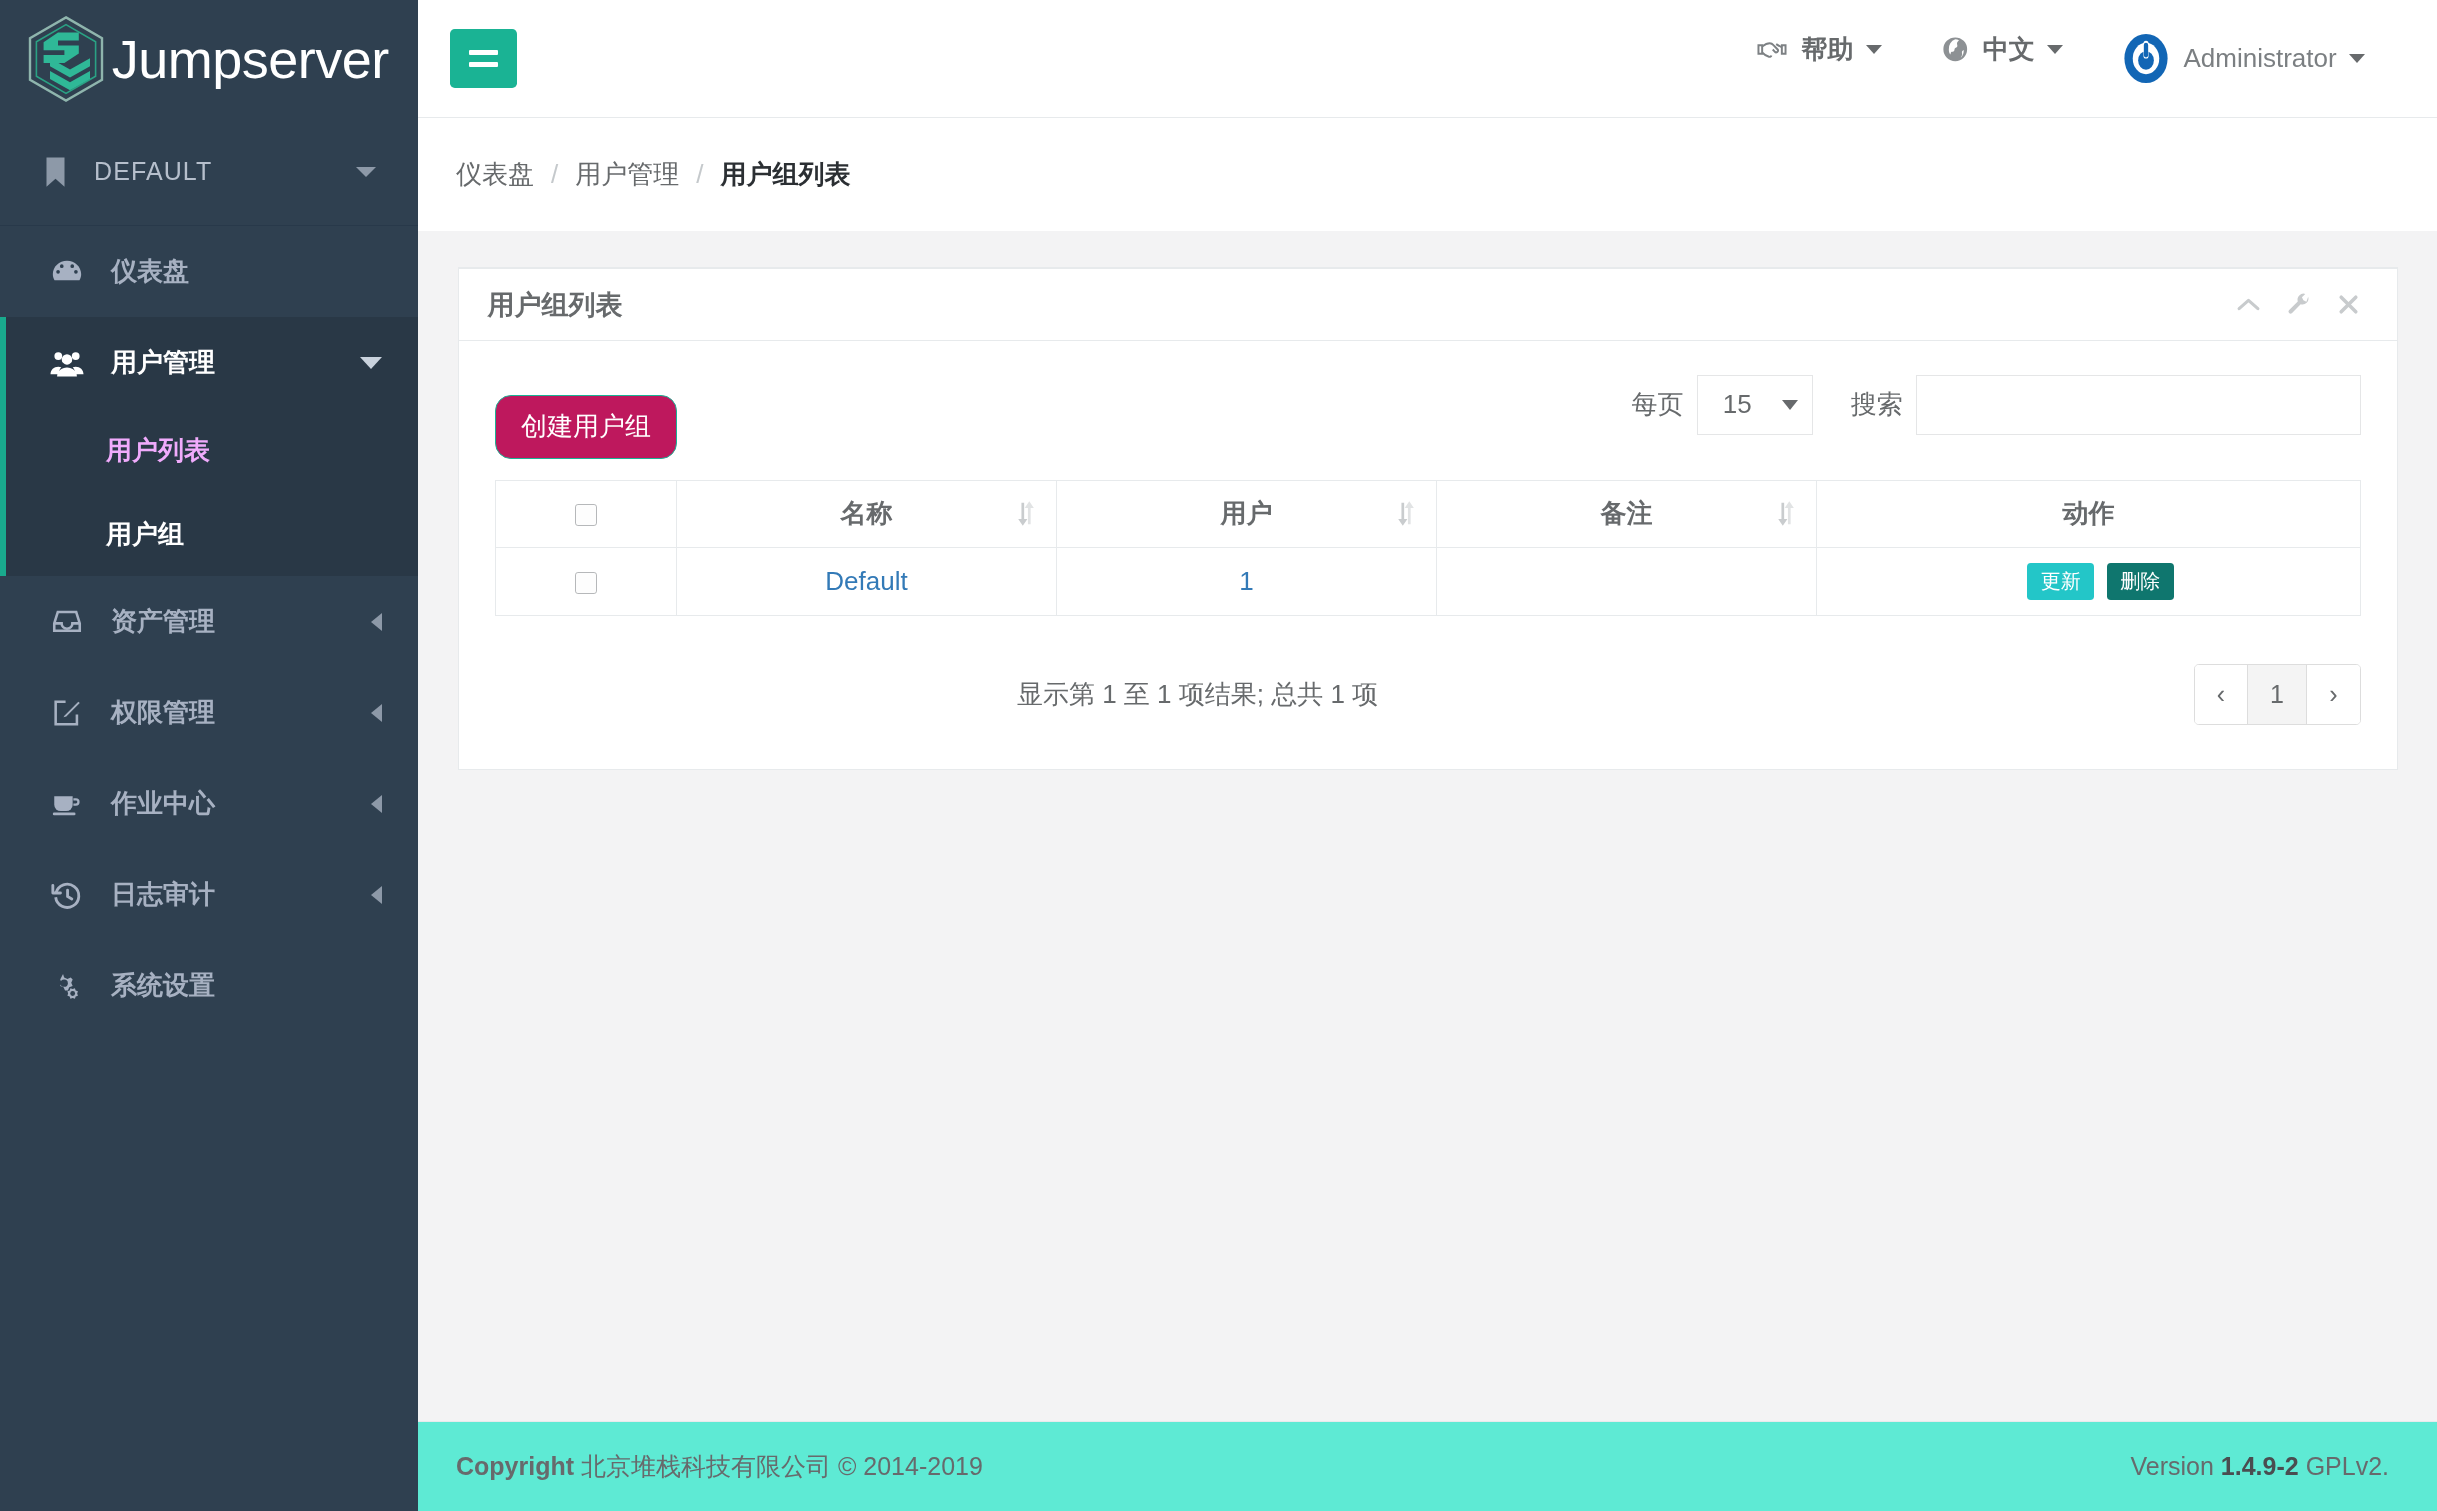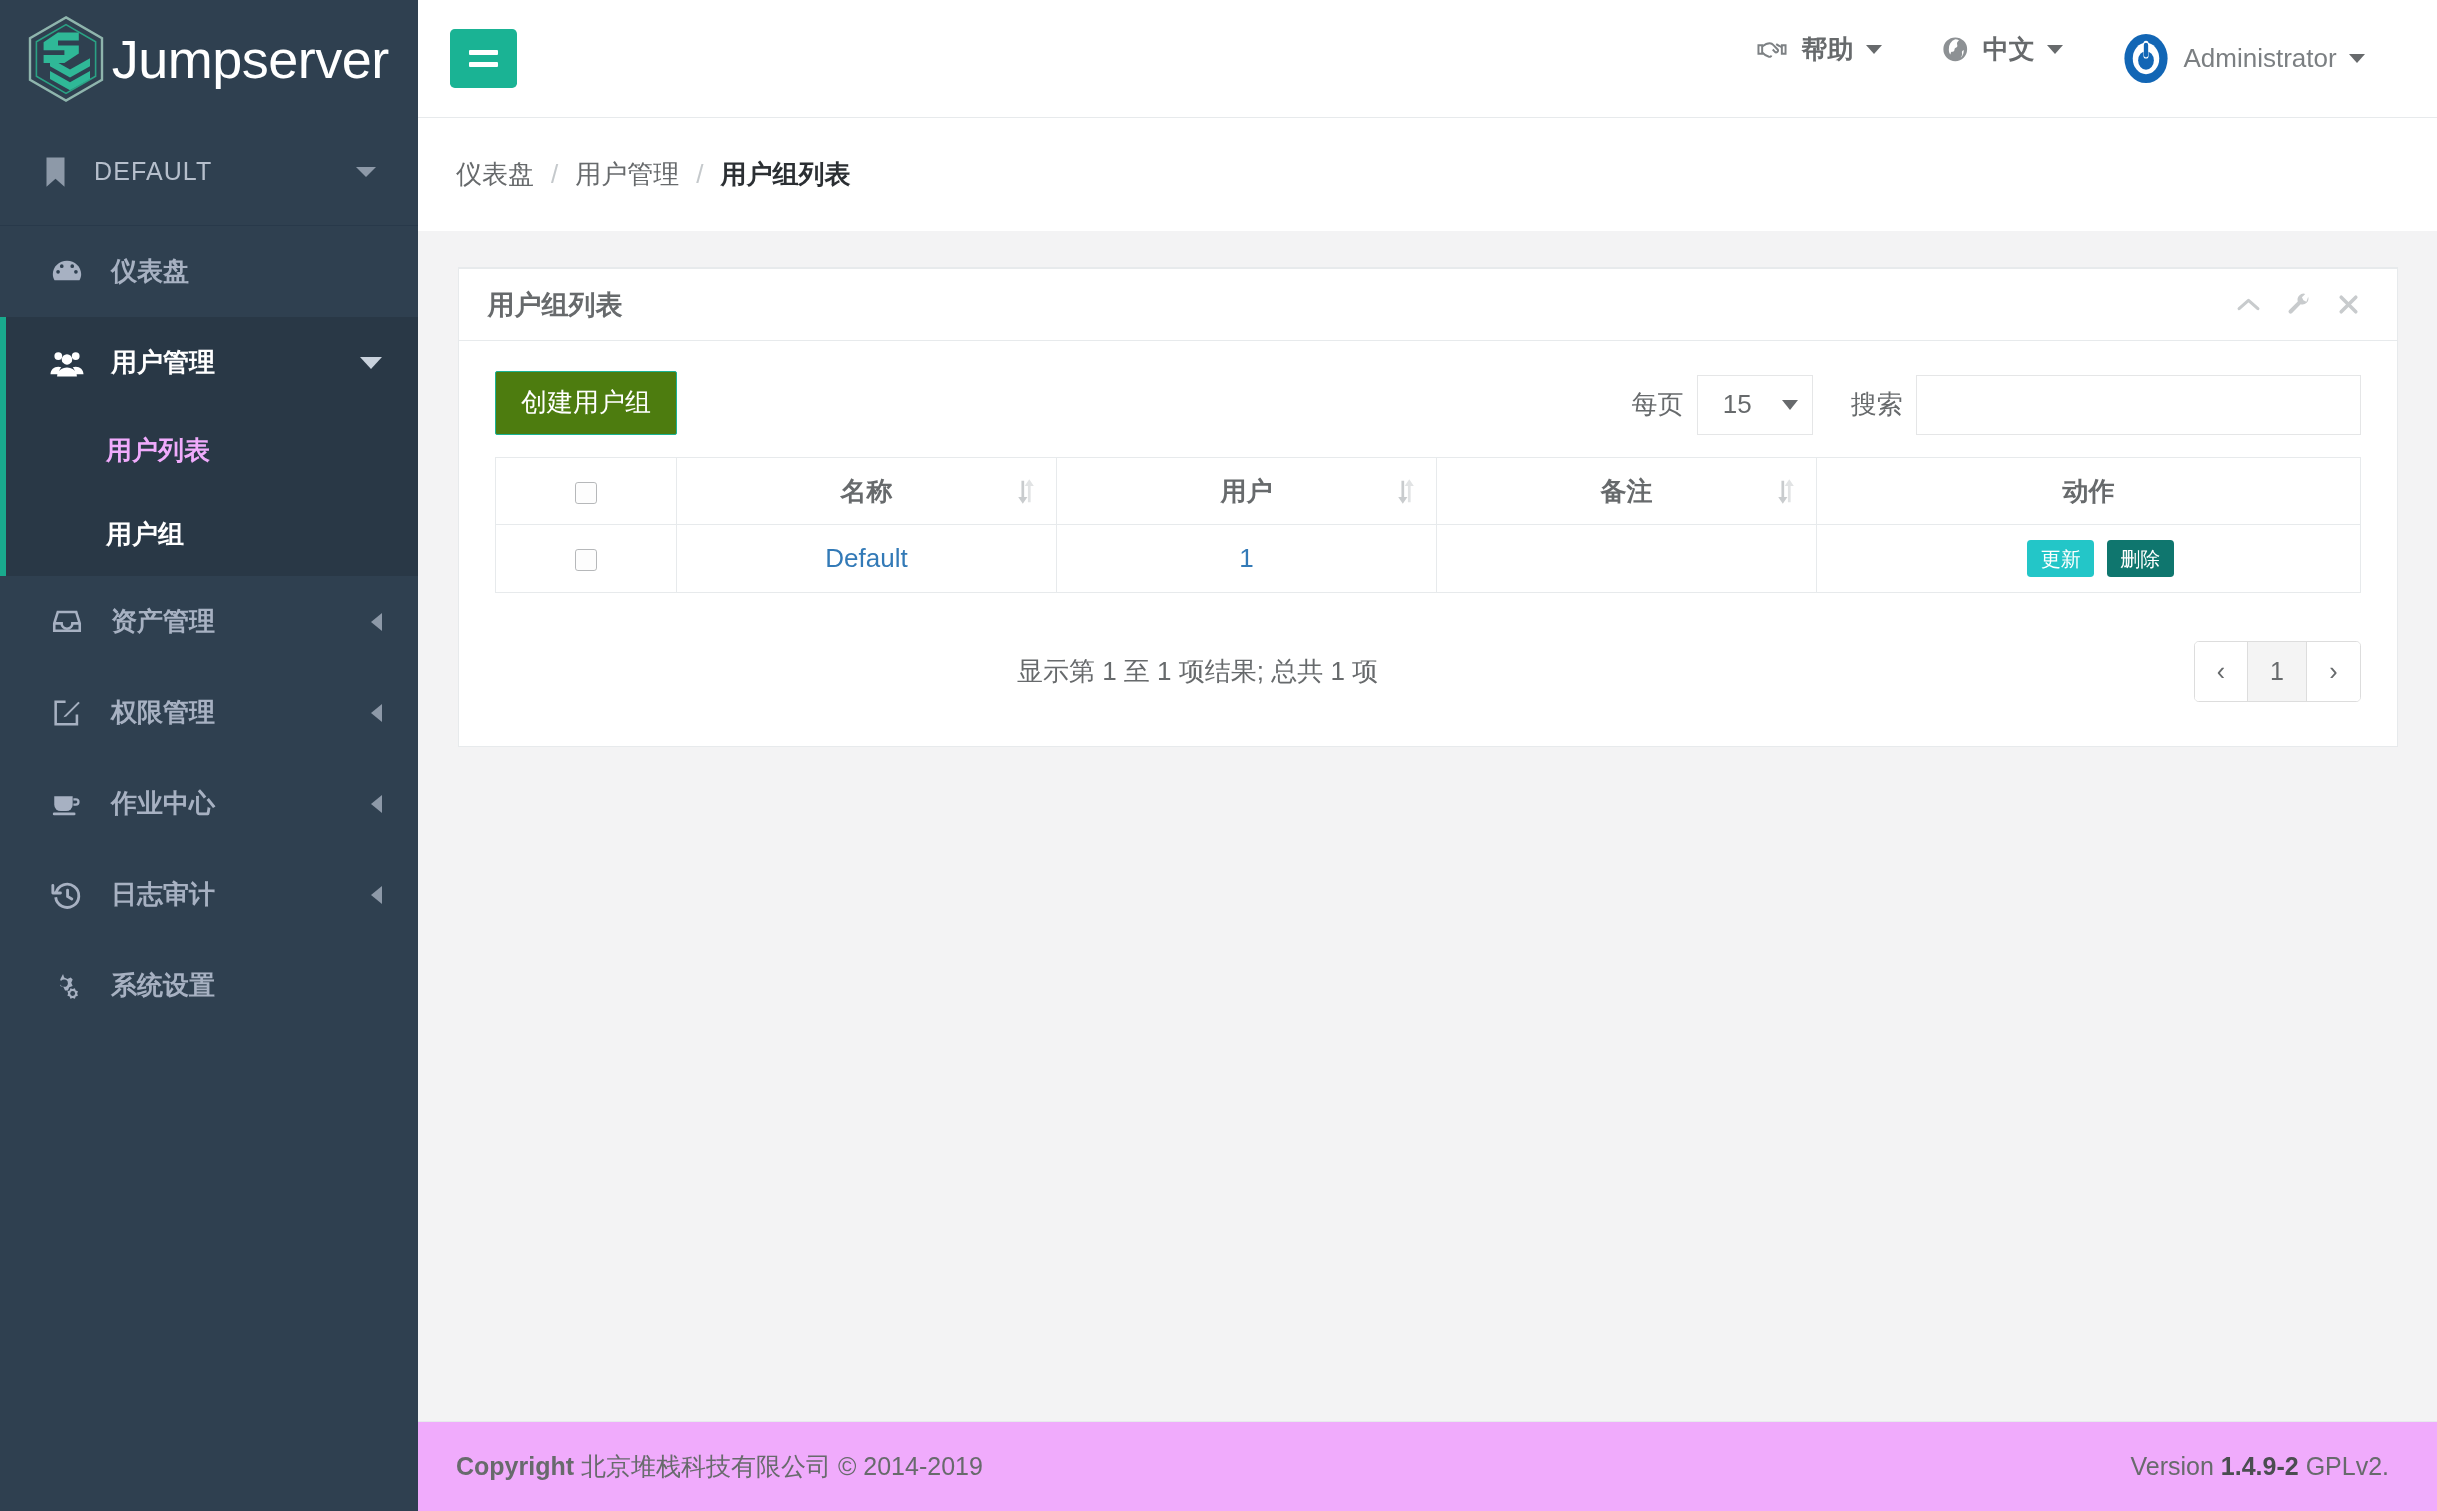--- a/index.html
+++ b/index.html
@@ -177,28 +177,29 @@
   .panel-tools .ptool { cursor: pointer; display: flex; align-items: center; }
 
   .panel-body { padding: 30px 36px 44px 36px; }
 
   .toolbar-row {
     display: flex; align-items: flex-start;
     margin-bottom: 21px;
     min-height: 65px;
   }
   .btn-create {
-    background: #4d7c0f;
+    background: #be185d;
     color: #ffffff;
     border: 1px solid #1ab394;
-    border-radius: 2px;
+    border-radius: 16px;
     font-size: 26px;
     padding: 13.3px 25px;
     cursor: pointer;
     font-family: inherit;
+    margin-top: 24px;
   }
   .toolbar-right {
     margin-left: auto;
     display: flex; align-items: center;
     padding-top: 3.8px;
   }
   .lbl { font-size: 26px; color: #676a6c; margin-right: 13.3px; }
   .select-box {
     position: relative;
     width: 116px; height: 60px;
@@ -310,21 +311,21 @@
     border-right: 1px solid #ddd;
     cursor: pointer;
   }
   .pager div:last-child { border-right: none; }
   .pager div.cur { background: #f4f4f4; min-width: 59px; }
 
   
   #footer {
     position: absolute; left: 418px; top: 1421px;
     width: 2020px; height: 90px;
-    background: #f0abfc;
+    background: #5eead4;
     border-top: 1px solid #e7eaec;
     display: flex; align-items: center;
     padding: 0 49px 0 38px;
   }
   .foot-left { font-size: 25px; color: #676a6c; }
   .foot-left b { font-weight: bold; }
   .foot-right { margin-left: auto; font-size: 25px; color: #676a6c; }
   .foot-right b { font-weight: bold; color: #4a4d50; }
 </style>
 </head>

